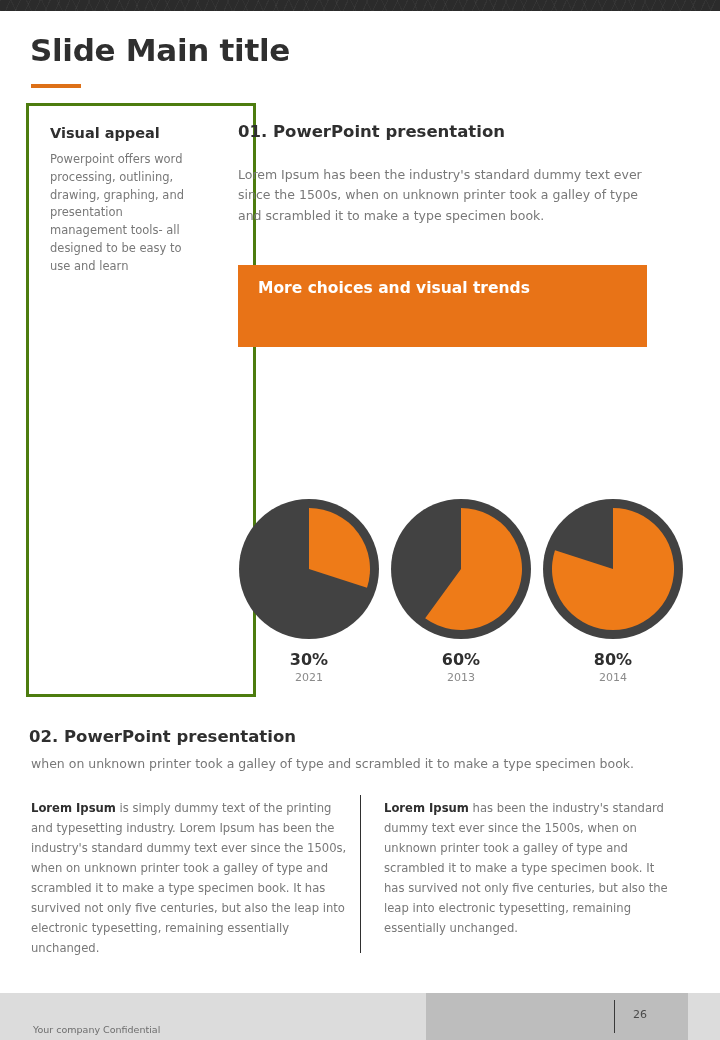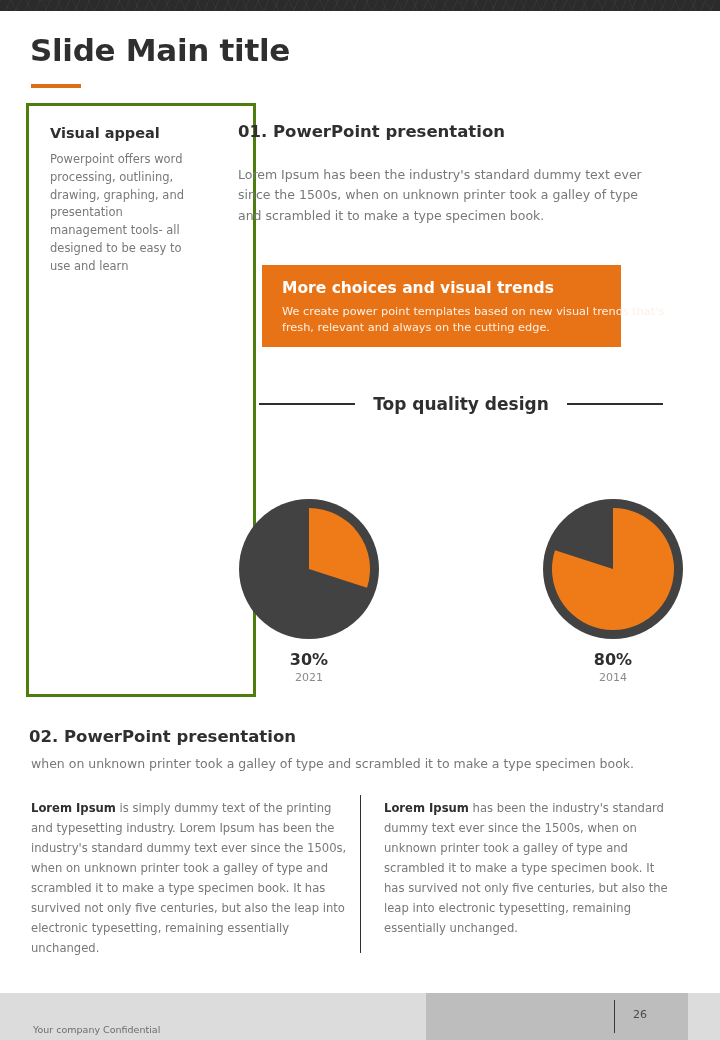--- a/index.html
+++ b/index.html
@@ -93,24 +93,23 @@
     width: 420px;
     font-size: 12.5px;
     line-height: 1.62;
     color: #787878;
   }
 
   
   .callout {
     position: absolute;
     left: 238px; top: 265px;
-    width: 359px; height: 82px;
+    width: 409px; height: 82px;
     background: #e87317;
     box-sizing: border-box;
-    margin-left: 24px;
   }
   .callout-title {
     position: absolute;
     left: 20px; top: 14px;
     font-size: 15.5px;
     font-weight: bold;
     color: #ffffff;
     white-space: nowrap;
   }
   .callout-body {
@@ -266,42 +265,44 @@
 <div class="left-panel">
   <div class="left-panel-title">Visual appeal</div>
   <div class="left-panel-body">Powerpoint offers word processing, outlining, drawing, graphing, and presentation management tools- all designed to be easy to use and learn</div>
 </div>
 
 <div class="sec1-heading">01. PowerPoint presentation</div>
 <div class="sec1-body">Lorem Ipsum has been the industry's standard dummy text ever since the 1500s, when on unknown printer took a galley of type and scrambled it to make a type specimen book.</div>
 
 <div class="callout">
   <div class="callout-title">More choices and visual trends</div>
-  <div class="callout-body">We create power point templates based on new visual trends that's fresh, relevant and always on the cutting edge.</div>
 </div>
 
 <div class="tq-wrap">
-  <div class="tq-row">
-    <div class="tq-rule"></div>
-    <div class="tq-title">Top quality design</div>
-    <div class="tq-rule"></div>
-  </div>
 </div>
 
 <div class="pies">
 
   <div class="pie-cell">
     <svg class="pie-svg" width="142" height="142" viewBox="0 0 142 142">
       <circle cx="71" cy="71" r="70" fill="#424242"></circle>
       <path id="slice0" fill="#ee7b18" d="M 71 71 L 71 10 A 61 61 0 0 1 129.01 89.85 Z"></path>
     </svg>
     <div class="pie-pct">30%</div>
     <div class="pie-year">2021</div>
   </div>
 
+  <div class="pie-cell">
+    <svg class="pie-svg" width="142" height="142" viewBox="0 0 142 142">
+      <circle cx="71" cy="71" r="70" fill="#424242"></circle>
+      <path id="slice1" fill="#ee7b18" d="M 71 71 L 71 10 A 61 61 0 1 1 35.15 120.35 Z"></path>
+    </svg>
+    <div class="pie-pct">60%</div>
+    <div class="pie-year">2013</div>
+  </div>
 
   <div class="pie-cell">
     <svg class="pie-svg" width="142" height="142" viewBox="0 0 142 142">
       <circle cx="71" cy="71" r="70" fill="#424242"></circle>
       <path id="slice2" fill="#ee7b18" d="M 71 71 L 71 10 A 61 61 0 1 1 12.99 52.15 Z"></path>
     </svg>
     <div class="pie-pct">80%</div>
     <div class="pie-year">2014</div>
   </div>
 

